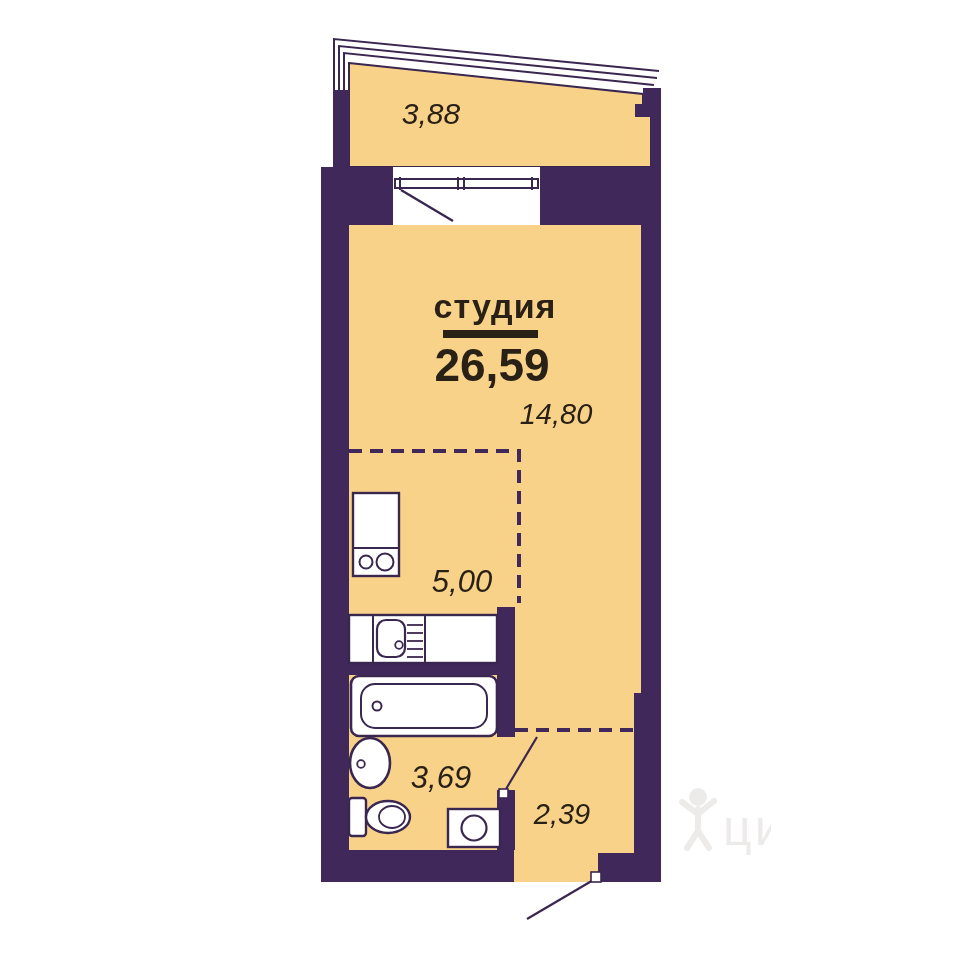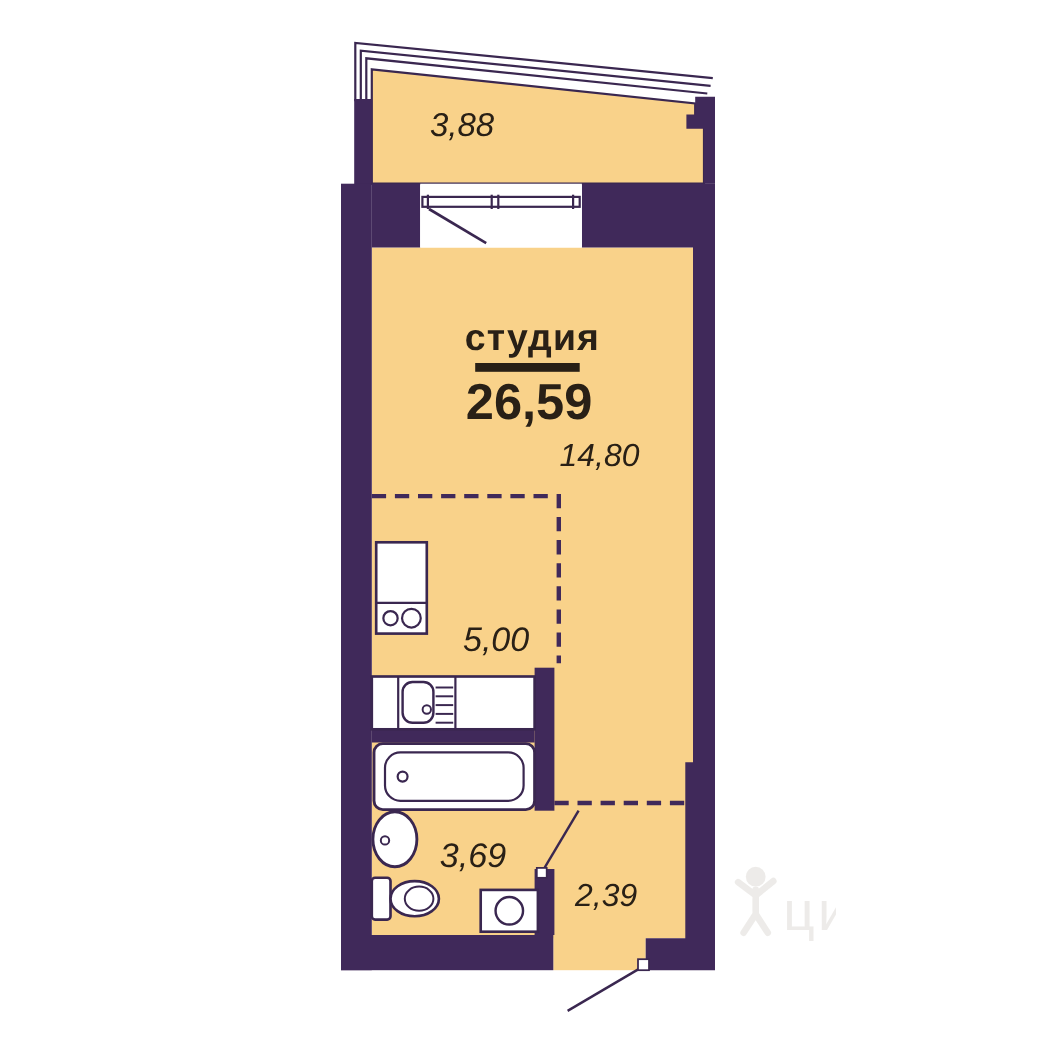--- a/index.html
+++ b/index.html
@@ -1,16 +1,16 @@
 <!DOCTYPE html>
 <html style="--wall: #40295A; --floor: #F9D28A; --line: #3A2750; --text: #292016; --white: #FFFFFF; --watermark: #E2DFDB;"><head>
 <meta charset="utf-8">
 <style>
   html,body{margin:0;padding:0;background:#fff;}
-  .stage{position:relative;width:760px;height:960px;background:#fff;overflow:hidden;}
+  .stage{position:relative;width:760px;height:960px;background:#fff;overflow:hidden;padding-left:11px;}
   svg{display:block;}
   svg text{font-family:"Liberation Sans","DejaVu Sans",sans-serif;}
   .wall{fill:var(--wall);}
   .floor{fill:var(--floor);}
   .fixture{fill:var(--white);stroke:var(--line);}
   .line{stroke:var(--line);fill:none;}
   .dashed{stroke:var(--wall);stroke-width:4;stroke-dasharray:13 8;fill:none;}
   .area-label{font-style:italic;fill:var(--text);}
   .title-label{font-weight:bold;fill:var(--text);}
   .wm{fill:var(--watermark);}

